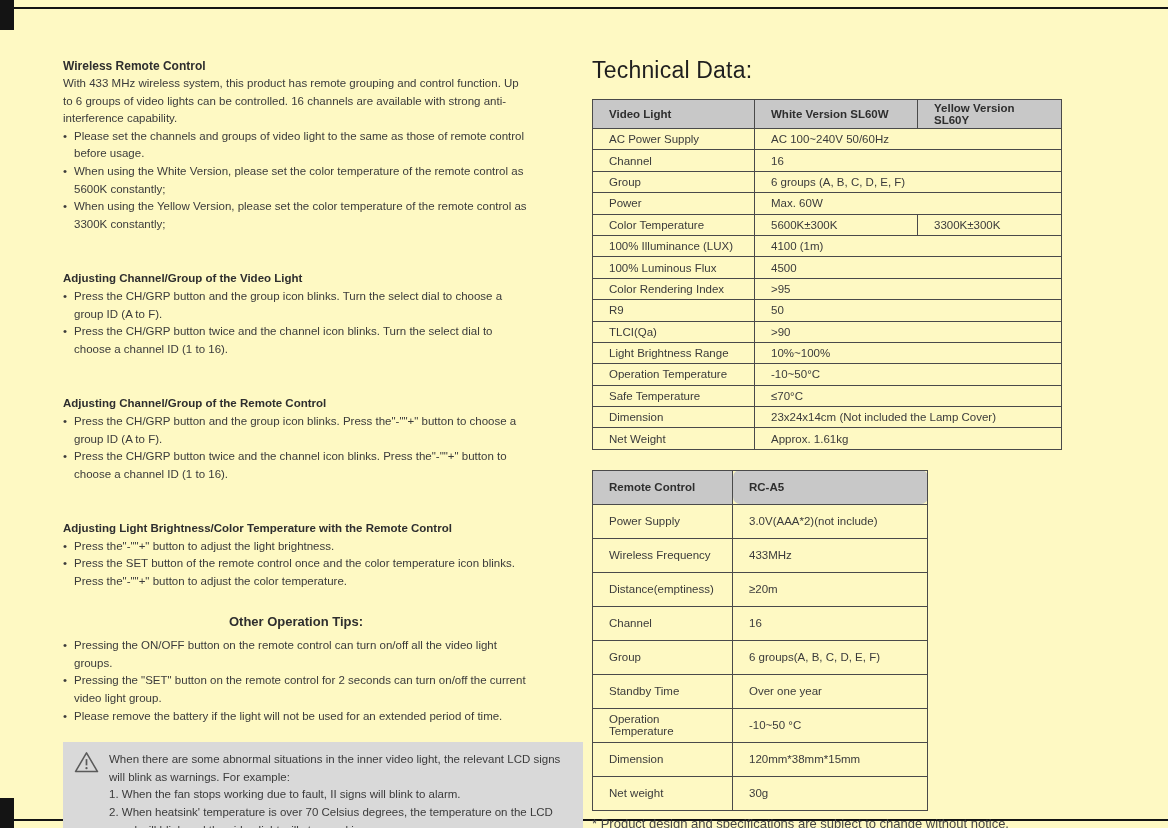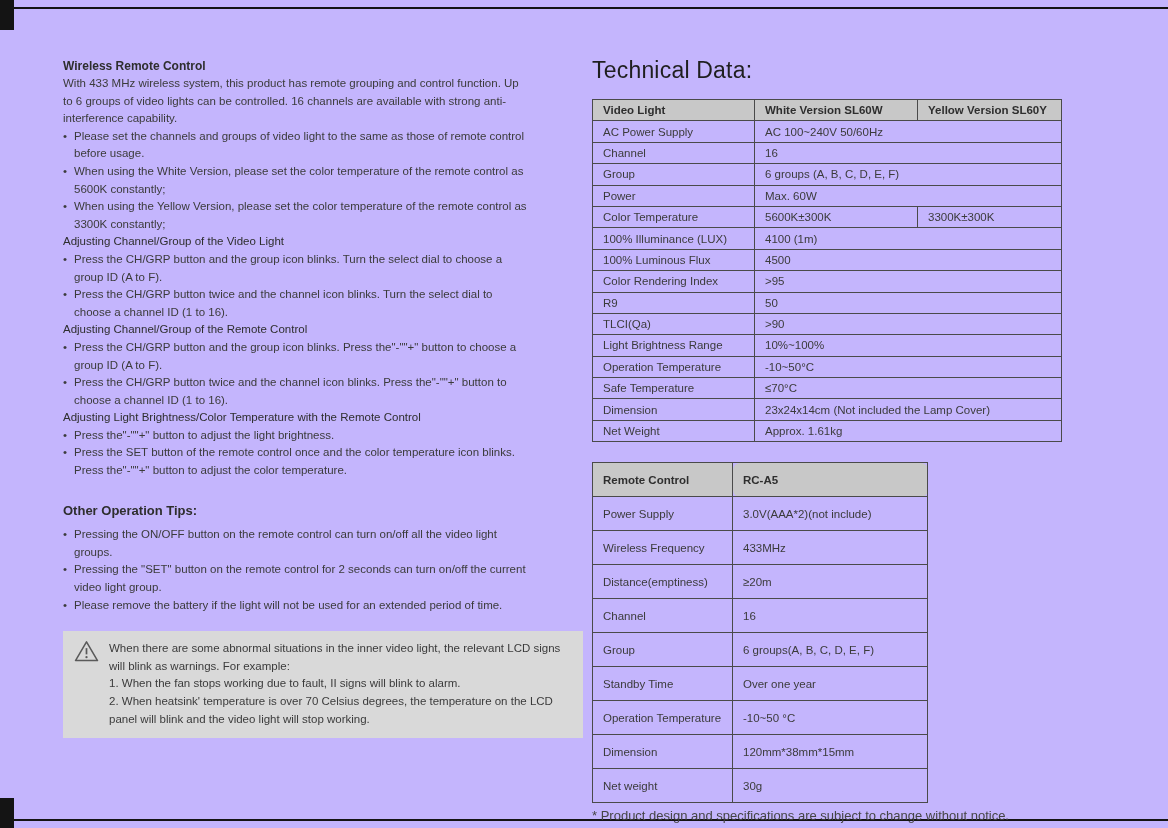--- a/index.html
+++ b/index.html
@@ -1,54 +1,54 @@
 <!DOCTYPE html>
 <html><head>
 <meta charset="utf-8">
 <style>
   * { margin:0; padding:0; box-sizing:border-box; }
   html,body { background:#fff; }
   .page {
     position:relative;
     width:1168px; height:828px;
-    background:#c4b5fd;
+    background:#fef9c3;
     font-family:"Liberation Sans","DejaVu Sans",sans-serif;
     color:#3b3b3b;
     overflow:hidden;
   }
   
   .crop-top-line { position:absolute; left:0; top:7px; width:100%; height:2px; background:#141414; }
   .crop-top-block { position:absolute; left:0; top:0; width:14px; height:30px; background:#141414; }
   .crop-bottom-line { position:absolute; left:0; top:819px; width:100%; height:2px; background:#141414; }
   .crop-bottom-block { position:absolute; left:0; top:798px; width:14px; height:30px; background:#141414; }
 
   
   .left-col { position:absolute; left:63px; top:57px; width:466px; font-size:11.5px; line-height:17.6px; }
   .left-col h3 { font-size:12px; line-height:18px; color:#2e2e2e; font-weight:bold; }
   .left-col p { color:#3b3b3b; }
-  .subhead { font-weight:normal; color:#2e2e2e; }
+  .subhead { font-weight:bold; color:#2e2e2e;margin-top:37px; }
   ul.bullets { list-style:none; }
   ul.bullets li { position:relative; padding-left:11px; color:#3b3b3b; }
   ul.bullets li::before { content:"\2022"; position:absolute; left:0; top:0; color:#3b3b3b; }
-  .tips-title { font-size:13px; font-weight:bold; color:#2e2e2e; margin-top:22px; margin-bottom:7px; }
+  .tips-title { font-size:13px; font-weight:bold; color:#2e2e2e; margin-top:22px; margin-bottom:7px;text-align:center; }
   .warn-box {
     position:relative;
     margin-top:17px;
     width:520px;
     background:#d9d9d9;
     padding:9px 14px 10px 46px;
     color:#474747;
   }
   .warn-icon { position:absolute; left:11px; top:9px; width:25px; height:22px; }
 
   
   .right-col { position:absolute; left:592px; top:57px; width:472px; }
   .right-col h1 { font-size:23px; font-weight:400; color:#1f1f1f; letter-spacing:0.2px; }
   table { border-collapse:collapse; table-layout:fixed; font-size:11.5px; color:#3b3b3b; }
-  td, th { border:1px solid #4a4a4a; text-align:left; vertical-align:middle; padding:2px 10px; font-weight:normal; }
+  td, th { border:1px solid #4a4a4a; text-align:left; vertical-align:middle; padding:2px 16px; font-weight:normal; }
   th { background:#c8c8c8; font-weight:bold; color:#2e2e2e; }
   .video-table { width:469px; margin-top:15px; }
   .video-table td, .video-table th { height:21.4px; }
   .col-label { width:162px; }
   .col-white { width:163px; }
   .col-yellow { width:144px;margin-left:20px; }
   .remote-table { width:335px; margin-top:20px; }
   .remote-table td, .remote-table th { height:34px; }
   .rcol-label { width:140px; }
   .rcol-value { width:195px;border-radius:7px; }

